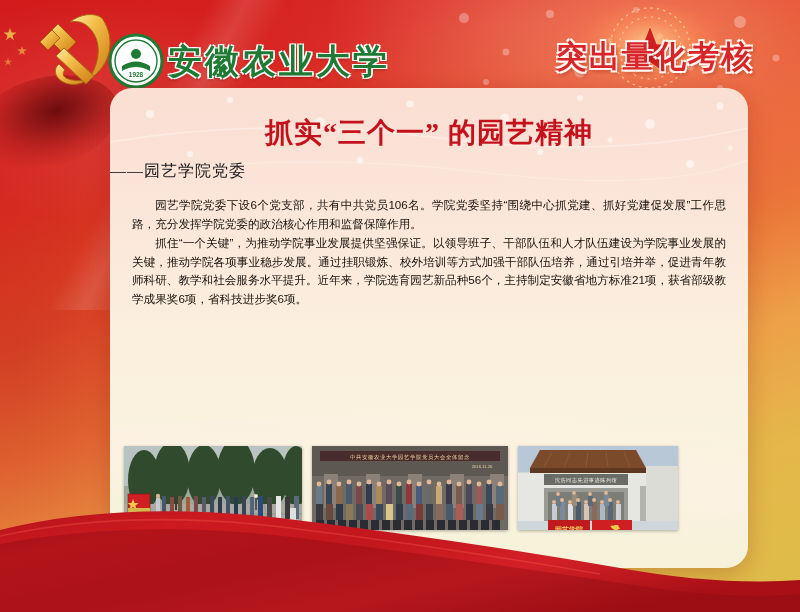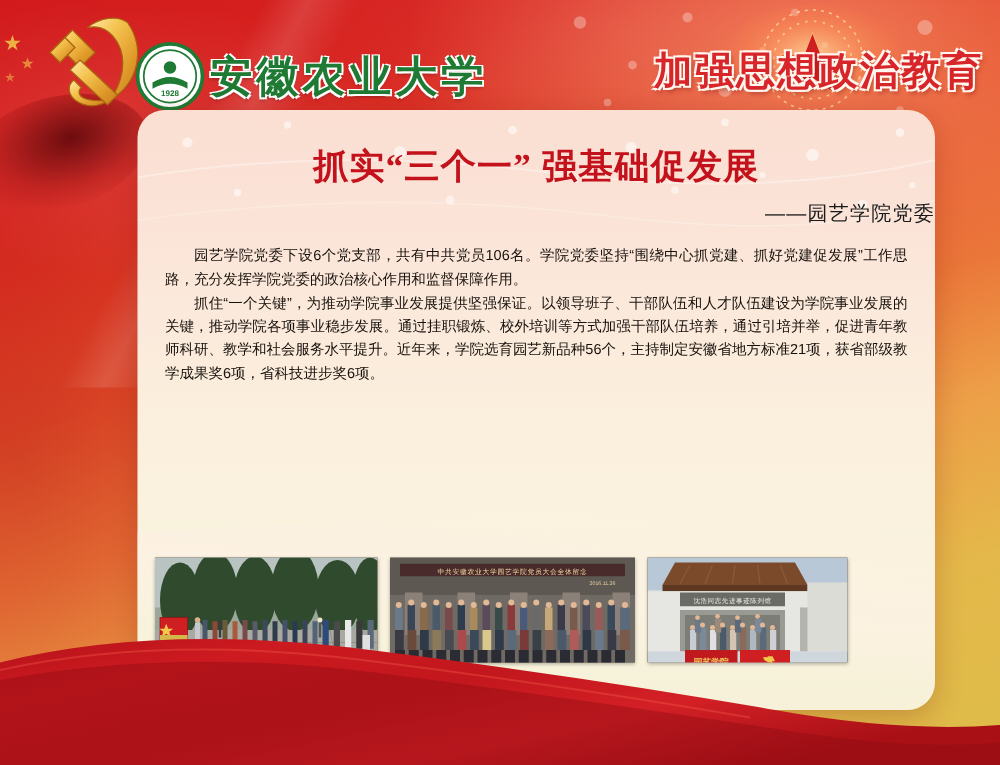--- a/index.html
+++ b/index.html
@@ -149,22 +149,22 @@
     text-align: center;
     font-family: "Liberation Serif", "DejaVu Serif", serif;
     font-size: 28px;
     font-weight: bold;
     color: #c4121c;
     letter-spacing: 1px;
     white-space: nowrap;
   }
   .sub-title {
     margin: 9px 0 0 0;
-    text-align: right;
-    font-family: Liberation Sans, sans-serif;
+    text-align: left;
+    font-family: Liberation Serif, serif;
     font-size: 16px;
     color: #1a1a1a;
     letter-spacing: 1px;
   }
 
   
   .body-text {
     margin: 14px 22px 0 22px;
     font-family: Liberation Sans, sans-serif;
     font-size: 11.6px;
@@ -277,21 +277,21 @@
       </radialGradient>
     </defs>
     <ellipse cx="90" cy="46" rx="76" ry="44" fill="url(#glow)"></ellipse>
     <g stroke="#ffd9a8" stroke-width="1.3" opacity="0.75">
       <circle cx="90" cy="46" r="40" fill="none" stroke-dasharray="2.5 4"></circle>
       <circle cx="90" cy="46" r="31" fill="none" stroke-dasharray="2 5"></circle>
     </g>
     <polygon points="90,24 96.8,42 116,42 100.5,53.5 106.5,72 90,60.5 73.5,72 79.5,53.5 64,42 83.2,42" fill="#cf1f22" stroke="#ffbb7a" stroke-width="0.8"></polygon>
   </svg>
 
-  <div class="header-title">加强思想政治教育</div>
+  <div class="header-title">突出量化考核</div>
 
   <div class="panel">
 
     <svg class="panel-dots" viewBox="0 0 638 480" preserveAspectRatio="none">
       <g fill="#ffffff" opacity="0.55">
         <circle cx="40" cy="26" r="4"></circle>
           <circle cx="120" cy="12" r="3"></circle>
         <circle cx="210" cy="34" r="5"></circle>
           <circle cx="300" cy="16" r="3.5"></circle>
         <circle cx="395" cy="30" r="4.5"></circle>
@@ -305,21 +305,21 @@
         <circle cx="160" cy="50" r="2.5"></circle>
           <circle cx="350" cy="56" r="2.5"></circle>
         <circle cx="500" cy="52" r="2.5"></circle>
           <circle cx="620" cy="60" r="2.5"></circle>
       </g>
       <path d="M0 54 Q160 28 330 50 T638 40" fill="none" stroke="#ffffff" stroke-width="1.6" opacity="0.35"></path>
       <path d="M0 88 Q190 62 370 84 T638 72" fill="none" stroke="#ffffff" stroke-width="1.2" opacity="0.25"></path>
     </svg>
 
     <div class="panel-inner">
-      <div class="main-title">抓实“三个一”  强基础促发展</div>
+      <div class="main-title">抓实“三个一”  的园艺精神</div>
       <div class="sub-title">——园艺学院党委</div>
 
       <div class="body-text">
         <p>园艺学院党委下设6个党支部，共有中共党员106名。学院党委坚持“围绕中心抓党建、抓好党建促发展”工作思路，充分发挥学院党委的政治核心作用和监督保障作用。</p>
         <p>抓住“一个关键”，为推动学院事业发展提供坚强保证。以领导班子、干部队伍和人才队伍建设为学院事业发展的关键，推动学院各项事业稳步发展。通过挂职锻炼、校外培训等方式加强干部队伍培养，通过引培并举，促进青年教师科研、教学和社会服务水平提升。近年来，学院选育园艺新品种56个，主持制定安徽省地方标准21项，获省部级教学成果奖6项，省科技进步奖6项。</p>
       </div>
     </div>
 
     <div class="panel-sheen"></div>
 

